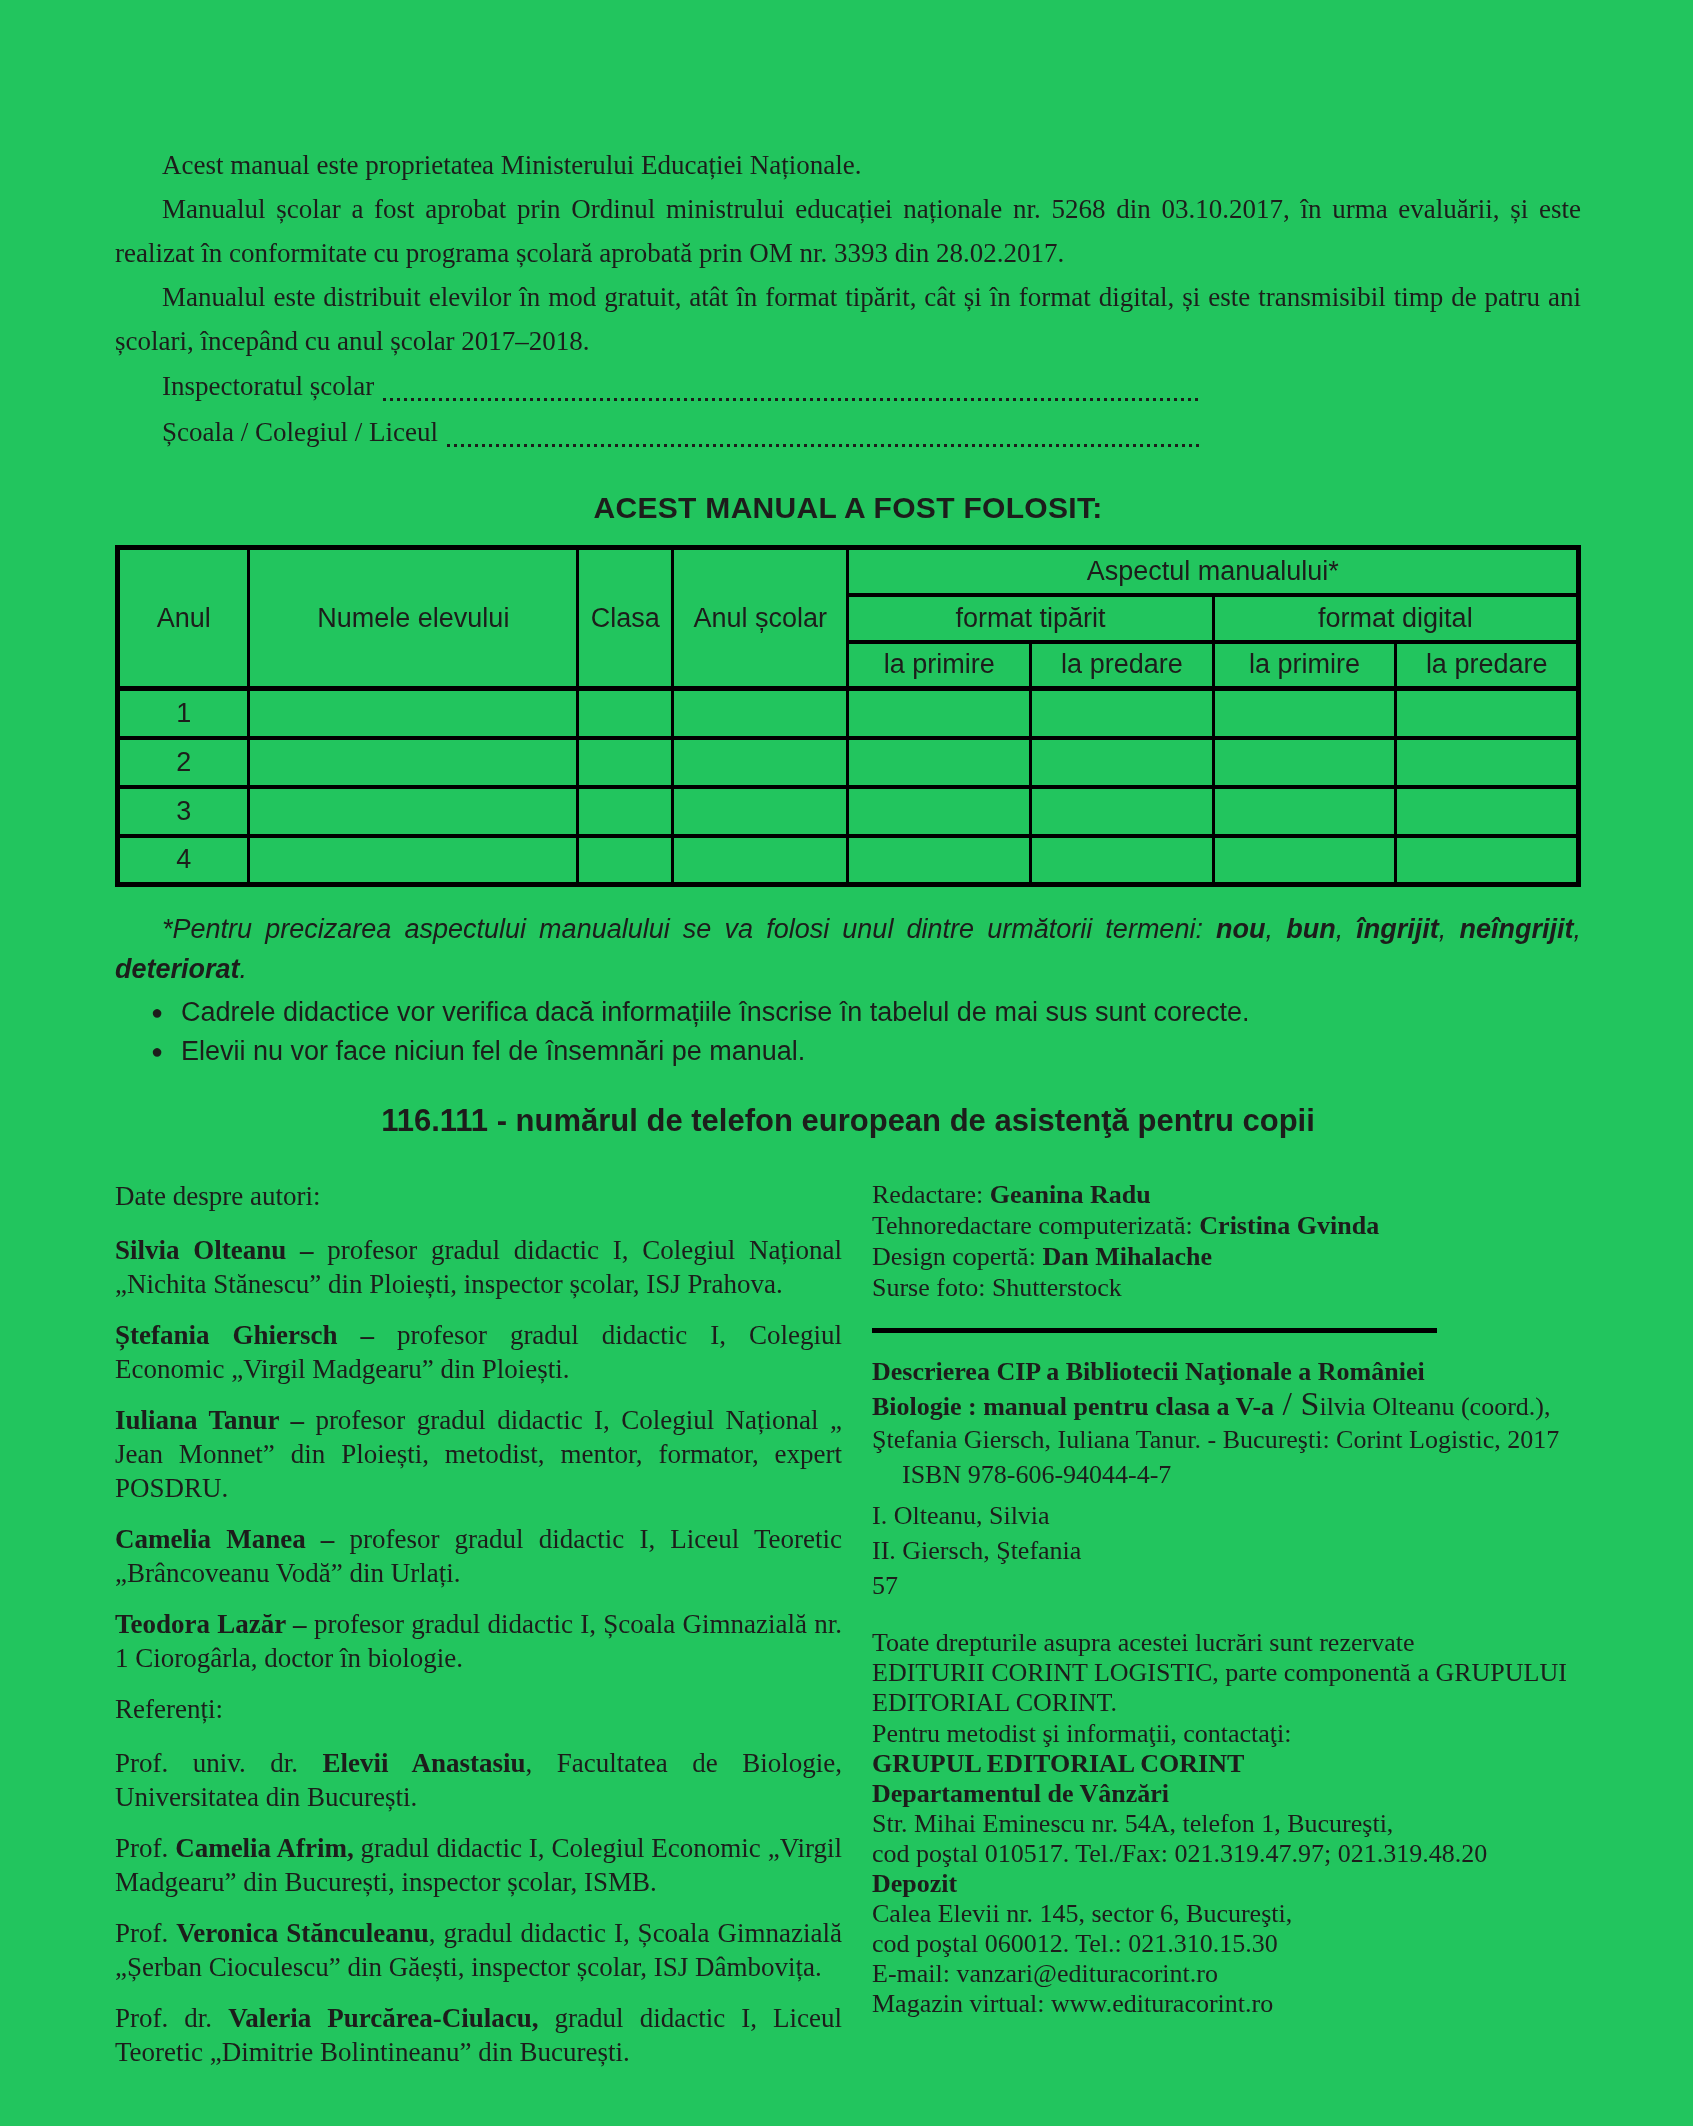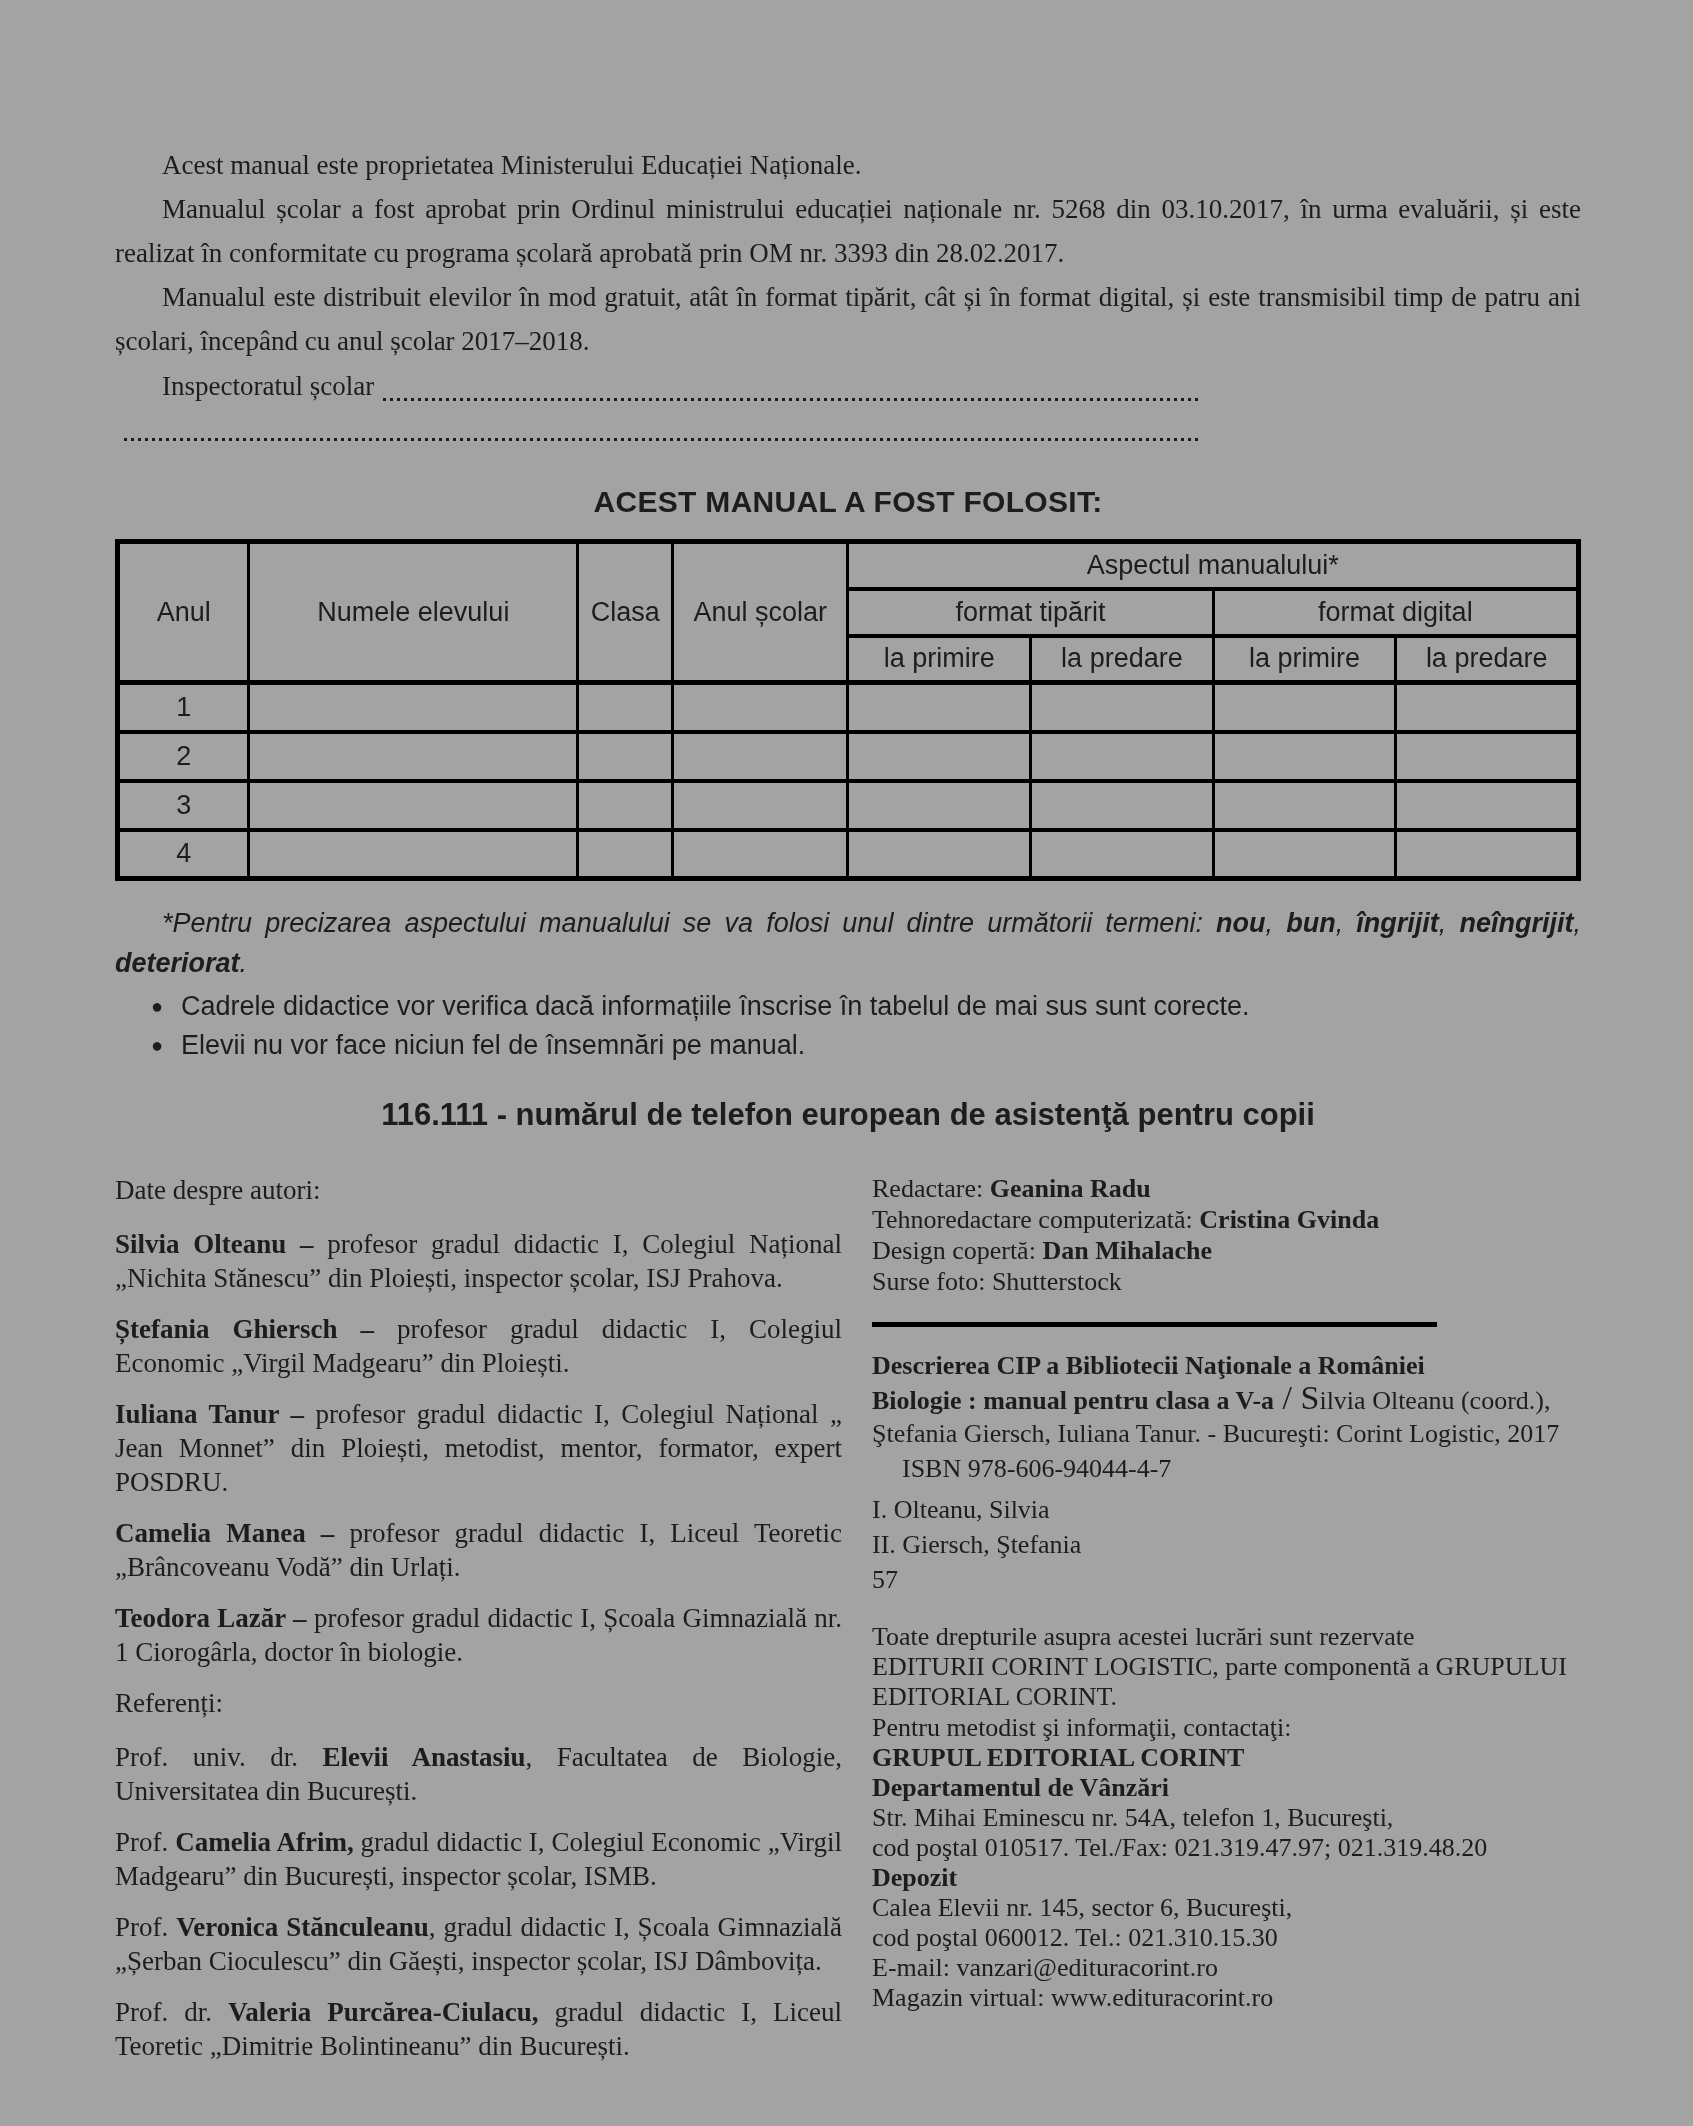--- a/index.html
+++ b/index.html
@@ -1,18 +1,18 @@
 <!DOCTYPE html>
 <html lang="ro"><head>
 <meta charset="utf-8">
 <style>
   html,body{margin:0;padding:0;background:#e8e8e8;}
   .page{
     width:1693px;height:2126px;box-sizing:border-box;
-    margin:0 auto;background:#a3a3a3;color:#1d1d1b;
+    margin:0 auto;background:#22c55e;color:#1d1d1b;
     padding:143px 112px 40px 115px;overflow:hidden;
     font-family:"Liberation Serif","DejaVu Serif",serif;
   }
   
   .intro-p{font-size:27px;line-height:44px;text-align:justify;text-indent:47px;margin:0;}
   .fill-line{display:flex;align-items:flex-end;width:1085px;font-size:27px;line-height:46px;}
   .fill-label{white-space:nowrap;padding-left:47px;}
   .leader{flex:1;height:40px;margin-left:7px;
     background-image:radial-gradient(circle,#1d1d1b 1.7px,transparent 2px);
     background-size:7px 5px;background-repeat:repeat-x;background-position:left bottom 7px;}
@@ -65,20 +65,21 @@
 
   <section>
     <p class="intro-p">Acest manual este proprietatea Ministerului Educației Naționale.</p>
     <p class="intro-p">Manualul școlar a fost aprobat prin Ordinul ministrului educației naționale nr. 5268 din 03.10.2017, în urma evaluării, și este realizat în conformitate cu programa școlară aprobată prin OM nr. 3393 din 28.02.2017.</p>
     <p class="intro-p">Manualul este distribuit elevilor în mod gratuit, atât în format tipărit, cât și în format digital, și este transmisibil timp de patru ani școlari, începând cu anul școlar 2017–2018.</p>
     <div class="fill-line">
       <span class="fill-label">Inspectoratul școlar</span>
       <span class="leader"></span>
     </div>
     <div class="fill-line">
+      <span class="fill-label">Școala / Colegiul / Liceul</span>
       <span class="leader"></span>
     </div>
   </section>
 
   <h2 class="table-title">ACEST MANUAL A FOST FOLOSIT:</h2>
 
   <table class="usage">
     <colgroup>
       <col style="width:9%">
         <col style="width:22.5%">

